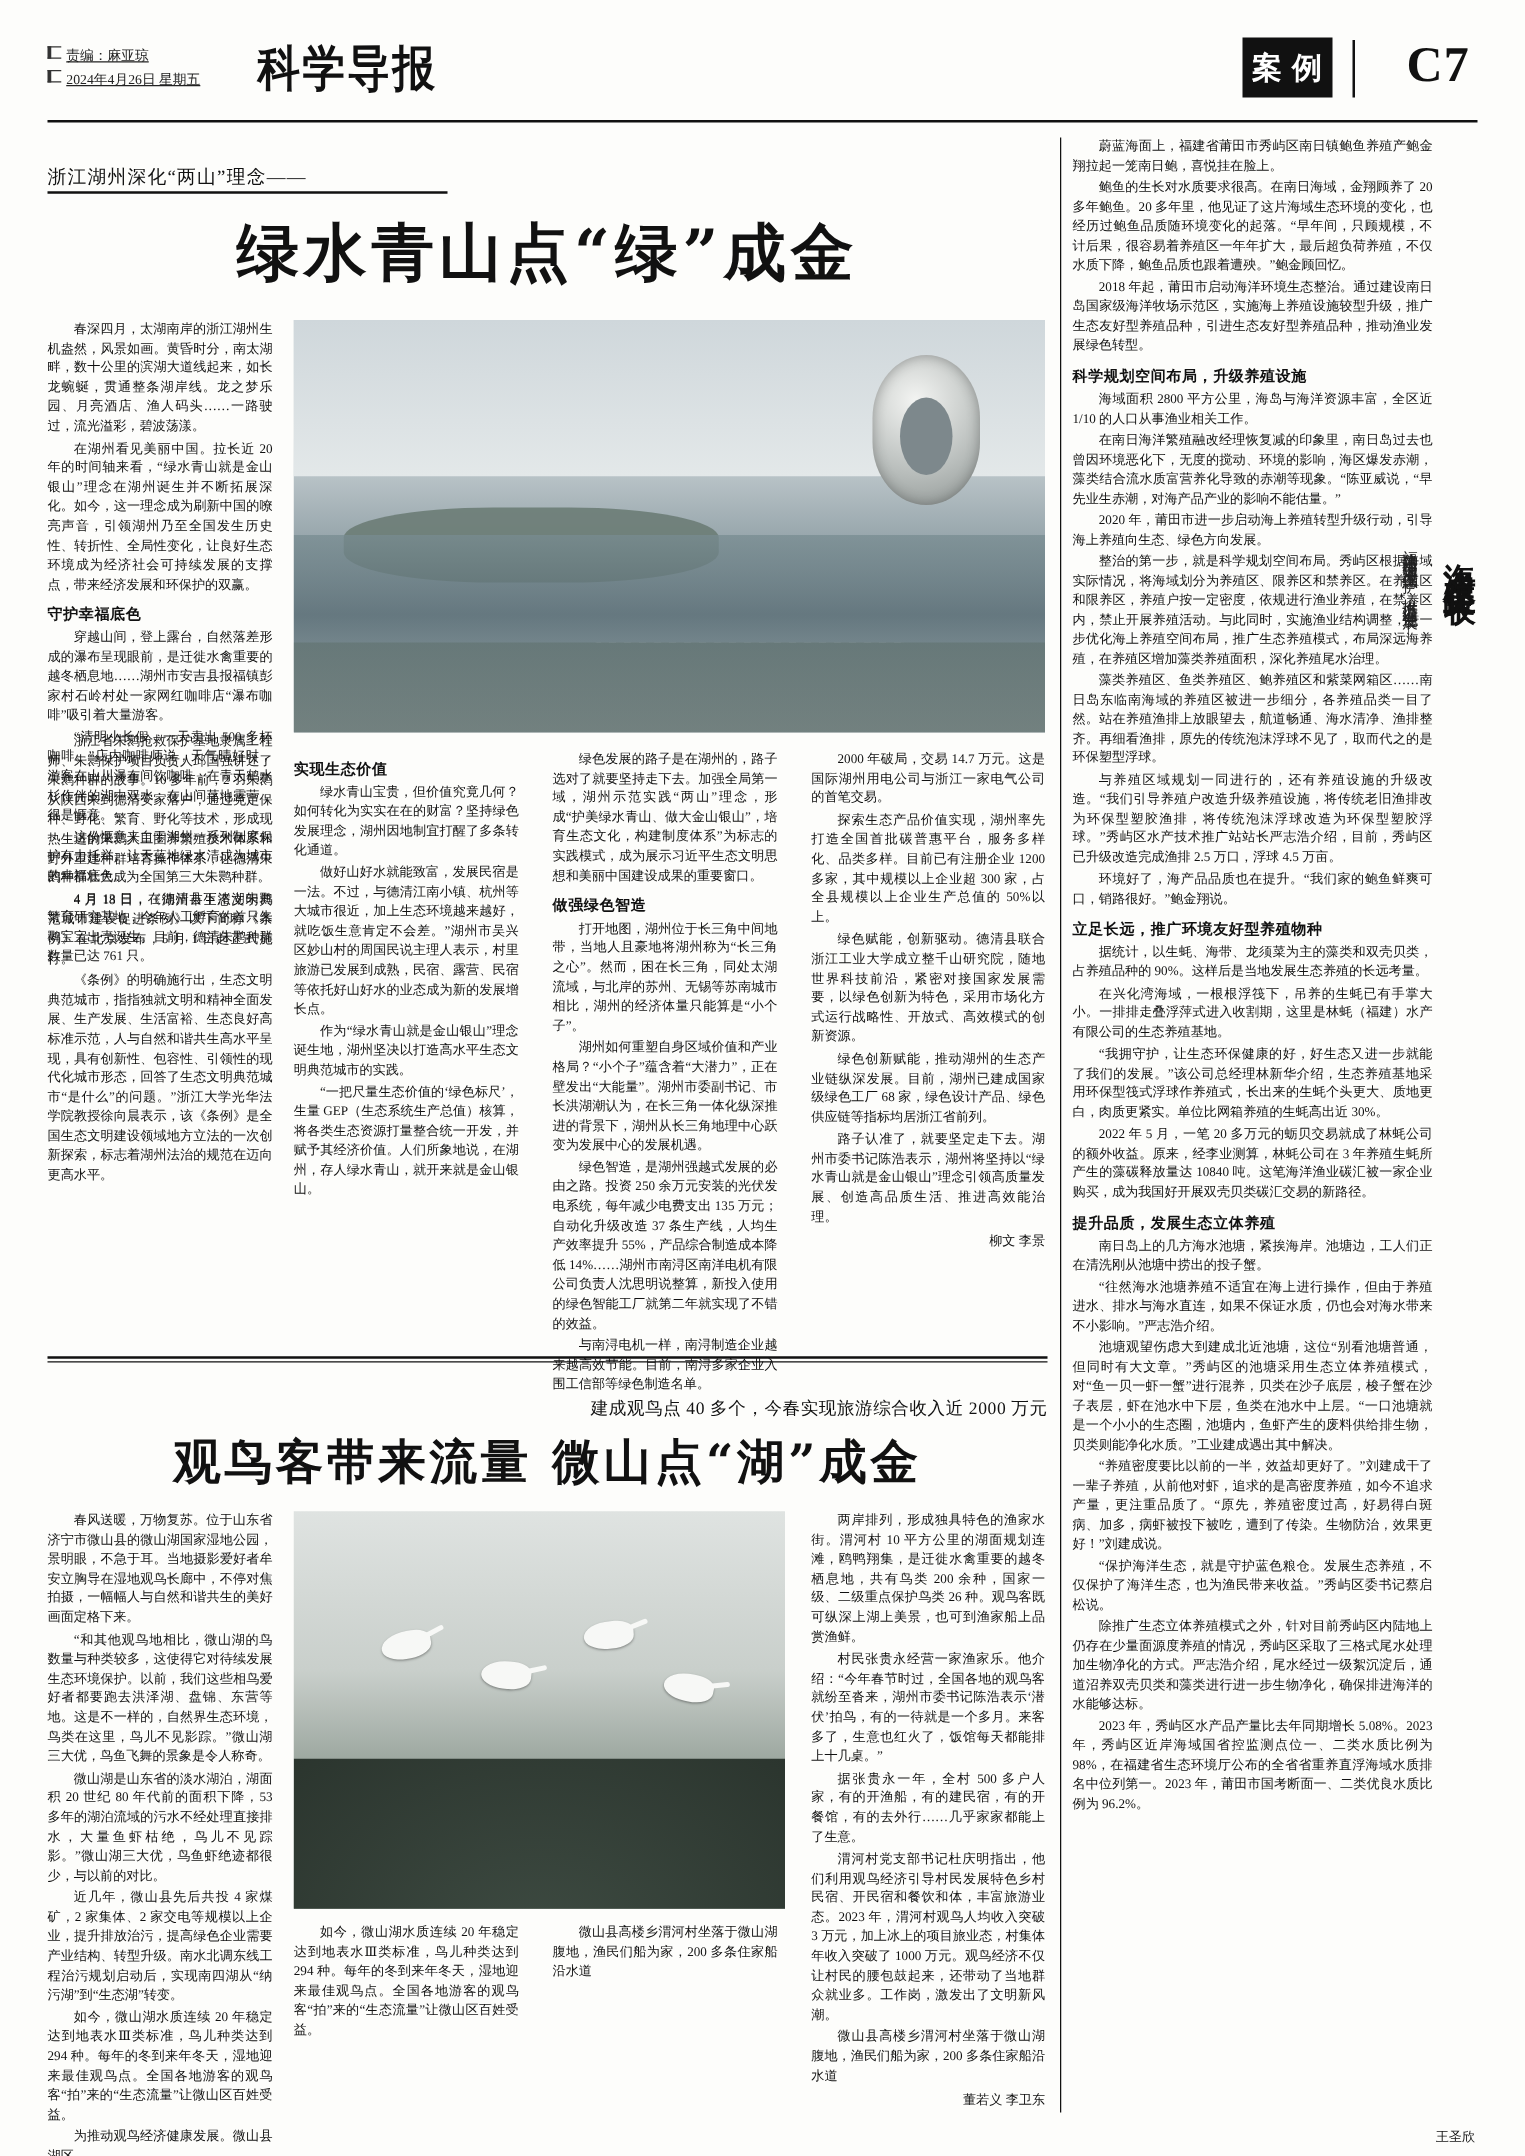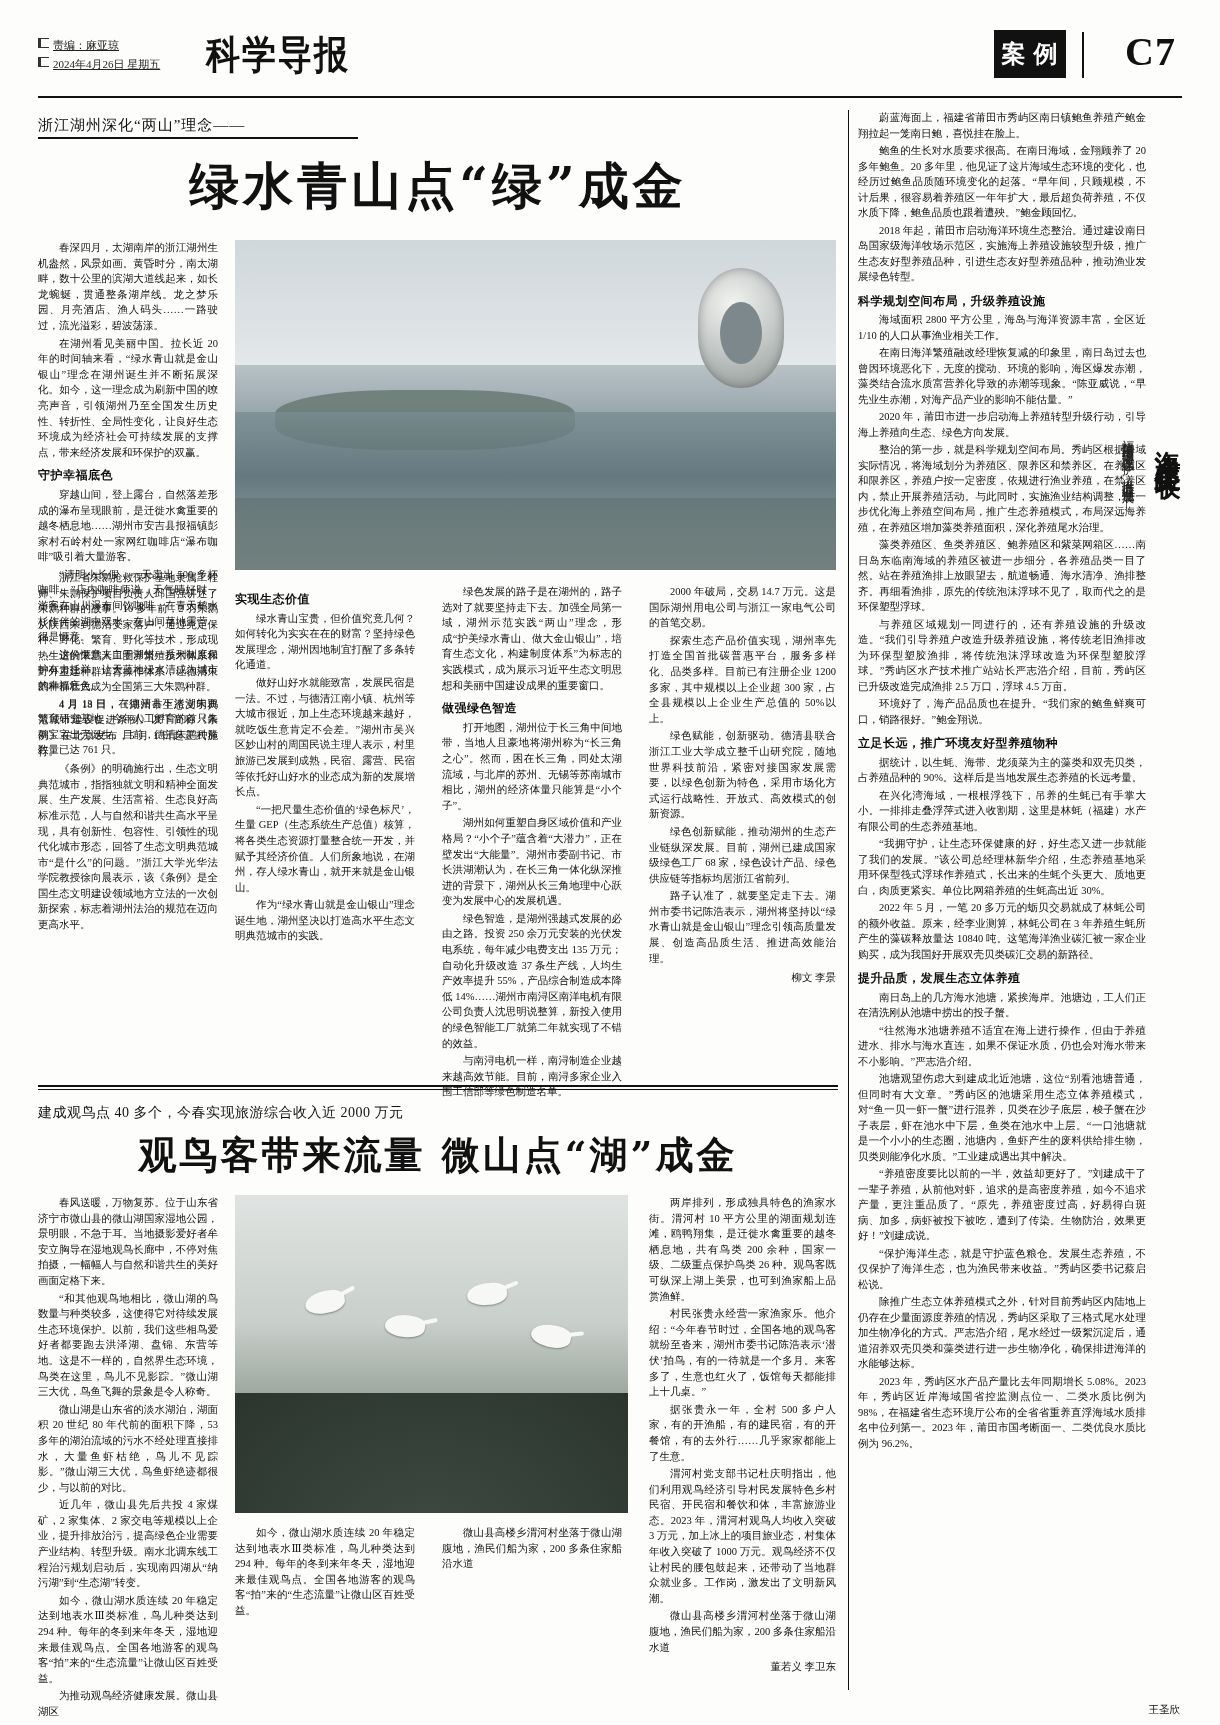--- a/index.html
+++ b/index.html
@@ -36,21 +36,21 @@
     display:flex;align-items:center;justify-content:center;
   }
   .mh-sep{position:absolute;right:98px;top:2px;width:2px;height:46px;background:#111;}
   .mh-page{
     position:absolute;right:6px;top:-2px;font-size:40px;font-weight:bold;
     font-family:"Liberation Serif",serif;letter-spacing:1px;
   }
   .rule-top{position:absolute;left:38px;top:96px;width:1144px;height:2px;background:#111;}
 
   
-  .left-block{position:absolute;left:38px;top:110px;width:800px;}
+  .left-block{position:absolute;left:38px;top:126px;width:800px;}
   .right-col{position:absolute;left:858px;top:110px;width:288px;font-size:10.5px;line-height:15.5px;text-align:justify;}
   .vert-title{
     position:absolute;left:1150px;top:430px;
     writing-mode:vertical-rl;
     font-size:26px;font-weight:bold;letter-spacing:4px;
     line-height:34px;
   }
   .vert-sub{
     position:absolute;left:1118px;top:430px;
     writing-mode:vertical-rl;
@@ -106,21 +106,21 @@
   .c3{position:absolute;left:404px;top:346px;width:180px;}
   .c4{position:absolute;left:611px;top:346px;width:187px;}
   .c1b{position:absolute;left:0;top:346px;width:180px;}
 
   
   .rule-mid{position:absolute;left:38px;top:1085px;width:800px;height:2px;background:#111;}
   .rule-mid2{position:absolute;left:38px;top:1089px;width:800px;height:1px;background:#111;}
 
   
   .a2{position:absolute;left:38px;top:1100px;width:800px;}
-  .a2-kicker{text-align:left;font-size:14px;margin:4px 0 8px 0;letter-spacing:.5px;}
+  .a2-kicker{text-align:right;font-size:14px;margin:18px 0 8px 0;letter-spacing:.5px;}
   .a2-head{
     text-align:center;font-size:38px;font-weight:bold;letter-spacing:3px;margin:2px 0 14px 0;
     font-family:"DejaVu Serif",serif;
   }
   .photo2{
     position:absolute;left:197px;top:110px;width:393px;height:318px;
     background:linear-gradient(180deg,#dfe3e1 0%,#c9cfcb 40%,#7f8d83 78%,#4c5a50 100%);
     overflow:hidden;
   }
   .photo2 .bird{position:absolute;width:40px;height:22px;background:#f7f8f6;border-radius:60% 40% 50% 50%;box-shadow:0 1px 2px rgba(0,0,0,.35);}
@@ -184,22 +184,22 @@
         <p>浙江省朱鹮抢救保护基地隶属工程师、朱鹮保护项目负责人邱国强讲述了朱鹮种群的故事。10 多年前，2 羽朱鹮从陕西来到德清安家落户，通过克定保种、野化、繁育、野化等技术，形成现热生进的朱鹮人工圈养繁殖技术体系和野外重建种群培育操作体系，让德清朱鹮种群壮大成为全国第三大朱鹮种群。</p>
         <p>4 月 18 日，《湖州市生态文明典范城市建设促进条例》以下简称《条例》在北京发布，5 月 1 日起正式施行。</p>
         <p>《条例》的明确施行出，生态文明典范城市，指指独就文明和精神全面发展、生产发展、生活富裕、生态良好高标准示范，人与自然和谐共生高水平呈现，具有创新性、包容性、引领性的现代化城市形态，回答了生态文明典范城市“是什么”的问题。”浙江大学光华法学院教授徐向晨表示，该《条例》是全国生态文明建设领域地方立法的一次创新探索，标志着湖州法治的规范在迈向更高水平。</p>
       </div>
 
       <div class="c2 col-text" style="top:344px;">
         <p></p>
         <div class="sub-h">实现生态价值</div>
         <p>绿水青山宝贵，但价值究竟几何？如何转化为实实在在的财富？坚持绿色发展理念，湖州因地制宜打醒了多条转化通道。</p>
         <p>做好山好水就能致富，发展民宿是一法。不过，与德清江南小镇、杭州等大城市很近，加上生态环境越来越好，就吃饭生意肯定不会差。”湖州市吴兴区妙山村的周国民说主理人表示，村里旅游已发展到成熟，民宿、露营、民宿等依托好山好水的业态成为新的发展增长点。</p>
+        <p>作为“绿水青山就是金山银山”理念诞生地，湖州坚决以打造高水平生态文明典范城市的实践。</p>
         <p>“一把尺量生态价值的‘绿色标尺’，生量 GEP（生态系统生产总值）核算，将各类生态资源打量整合统一开发，并赋予其经济价值。人们所象地说，在湖州，存人绿水青山，就开来就是金山银山。</p>
-        <p>作为“绿水青山就是金山银山”理念诞生地，湖州坚决以打造高水平生态文明典范城市的实践。</p>
       </div>
 
       <div class="c3 col-text" style="top:344px;">
         <p>绿色发展的路子是在湖州的，路子选对了就要坚持走下去。加强全局第一域，湖州示范实践“两山”理念，形成“护美绿水青山、做大金山银山”，培育生态文化，构建制度体系”为标志的实践模式，成为展示习近平生态文明思想和美丽中国建设成果的重要窗口。</p>
         <div class="sub-h">做强绿色智造</div>
         <p>打开地图，湖州位于长三角中间地带，当地人且豪地将湖州称为“长三角之心”。然而，困在长三角，同处太湖流域，与北岸的苏州、无锡等苏南城市相比，湖州的经济体量只能算是“小个子”。</p>
         <p>湖州如何重塑自身区域价值和产业格局？“小个子”蕴含着“大潜力”，正在壁发出“大能量”。湖州市委副书记、市长洪湖潮认为，在长三角一体化纵深推进的背景下，湖州从长三角地理中心跃变为发展中心的发展机遇。</p>
         <p>绿色智造，是湖州强越式发展的必由之路。投资 250 余万元安装的光伏发电系统，每年减少电费支出 135 万元；自动化升级改造 37 条生产线，人均生产效率提升 55%，产品综合制造成本降低 14%……湖州市南浔区南洋电机有限公司负责人沈思明说整算，新投入使用的绿色智能工厂就第二年就实现了不错的效益。</p>
         <p>与南浔电机一样，南浔制造企业越来越高效节能。目前，南浔多家企业入围工信部等绿色制造名单。</p>
       </div>

